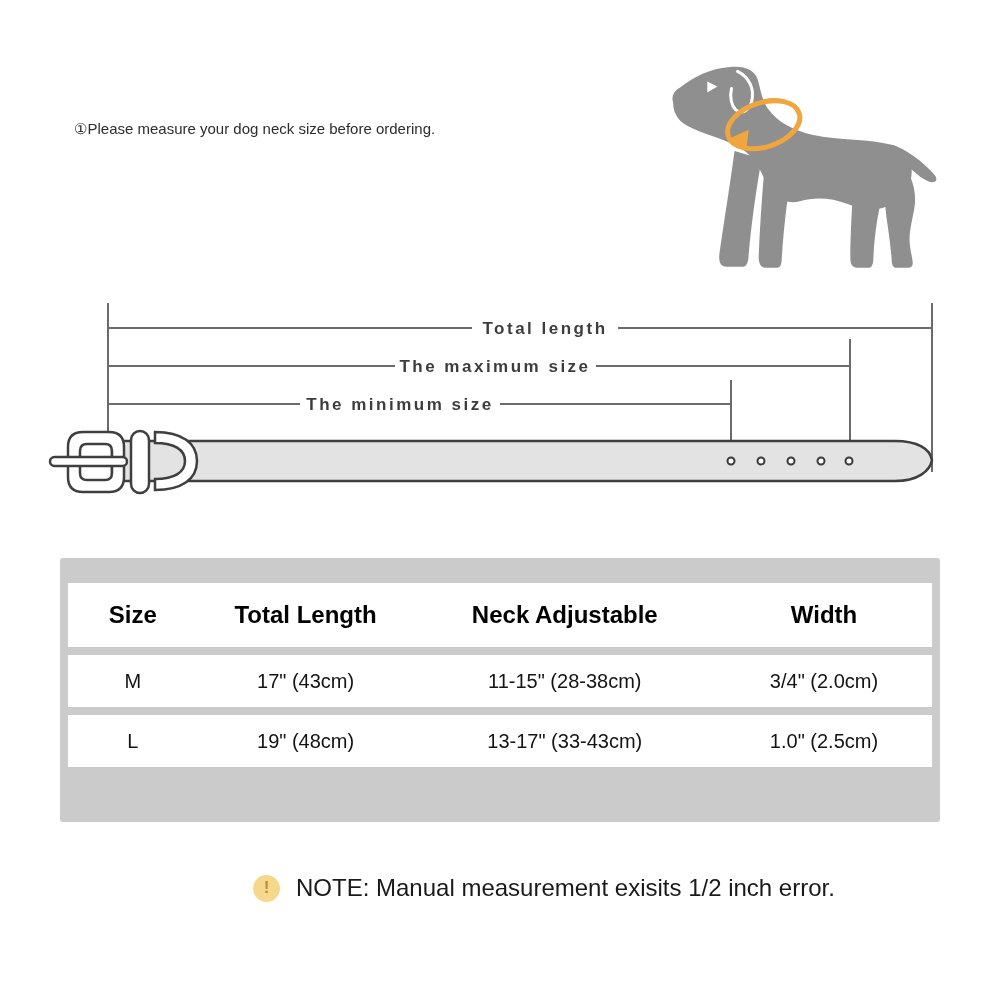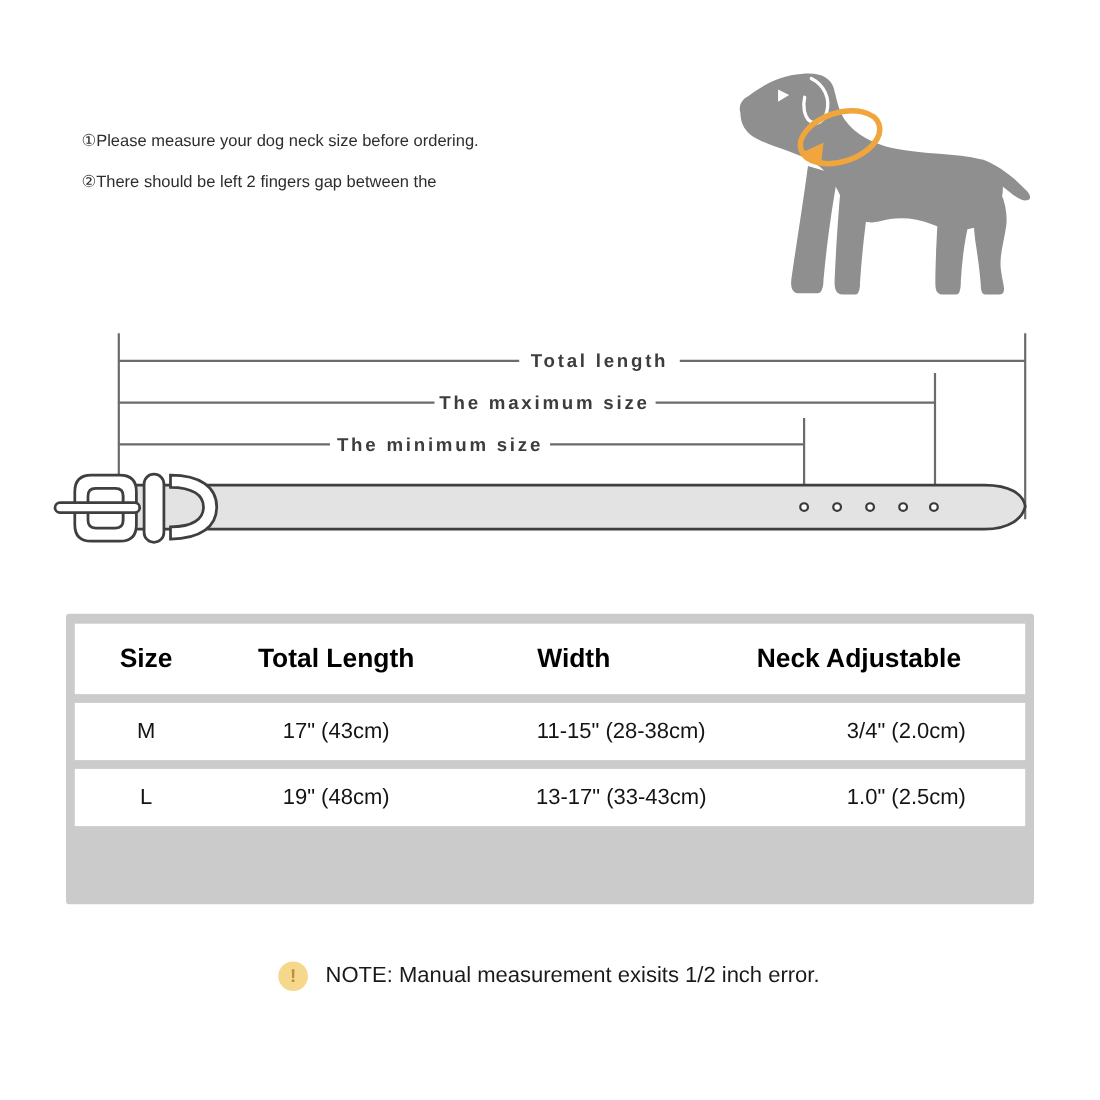--- a/index.html
+++ b/index.html
@@ -31,42 +31,41 @@
   .metal{fill:#ffffff;stroke:#3f3f3f;stroke-width:2.5;}
   .hole{fill:#ffffff;stroke:#3a3a3a;stroke-width:2;}
 
   
   .size-table{
     position:absolute;left:60px;top:558px;width:880px;height:264px;
     background:#cbcbcb;border-radius:3px;box-sizing:border-box;
     padding:9px 8px;display:flex;flex-direction:column;gap:8px;
   }
   .band{background:#ffffff;display:flex;align-items:center;flex:none;}
-  .band.header{height:64px;font-weight:bold;font-size:24px;color:#000000;}
+  .band.header{height:64px;font-weight:bold;font-size:24px;color:#000000;margin-top:16px;}
   .band.row{height:52px;font-size:20px;color:#141414;}
   .cell{text-align:center;}
   .c0{width:15%;}.c1{width:25%;}.c2{width:35%;}.c3{width:25%;}
 
   
   .note{position:absolute;left:253px;top:874px;display:flex;align-items:center;gap:16px;}
   .note-icon{
     width:27px;height:27px;border-radius:50%;background:#f6d88c;color:#bd8e3c;
     font-weight:bold;font-size:17px;display:flex;align-items:center;justify-content:center;
     flex:none;
   }
-  .note-text{font-size:20px;color:#1a1a1a;}
+  .note-text{font-size:24px;color:#1a1a1a;}
 </style>
 </head>
 <body>
 
 <div class="page">
 
   <div class="instructions">
     <div class="ins-line">①Please measure your dog neck size before ordering.</div>
-    <div class="ins-line">②There should be left 2 fingers gap between the</div>
   </div>
 
   <svg class="dog" viewBox="0 0 290 230" aria-hidden="true">
     <g>
       <path fill="#8f8f8f" d="M15,50 C13,44 16,38 22,35 C36,24 53,16 70,15 C86,13 96,18 99,27
            C102,37 103,47 109,56 C119,70 135,78 153,82 C181,88 210,86 232,92
            C246,96 252,106 252,118 C252,131 246,141 238,148 C222,159 203,157 189,151
            C171,144 155,144 141,148 C125,152 113,143 107,129 C102,117 95,104 83,96
            C65,85 43,81 29,73 C19,68 15,59 15,50 Z"></path>
       <path fill="#8f8f8f" d="M76,98 C71,135 65,172 61,200 C60,208 62,213 68,213 L85,213
@@ -122,22 +121,22 @@
         <circle class="hole" cx="821" cy="171" r="3.5"></circle>
         <circle class="hole" cx="849" cy="171" r="3.5"></circle>
       </g>
     </g>
   </svg>
 
   <div class="size-table">
     <div class="band header">
       <div class="cell c0">Size</div>
       <div class="cell c1">Total Length</div>
+      <div class="cell c2">Neck Adjustable</div>
       <div class="cell c3">Width</div>
-      <div class="cell c2">Neck Adjustable</div>
     </div>
     <div class="band row">
       <div class="cell c0">M</div>
       <div class="cell c1">17" (43cm)</div>
       <div class="cell c2">11-15" (28-38cm)</div>
       <div class="cell c3">3/4" (2.0cm)</div>
     </div>
     <div class="band row">
       <div class="cell c0">L</div>
       <div class="cell c1">19" (48cm)</div>

